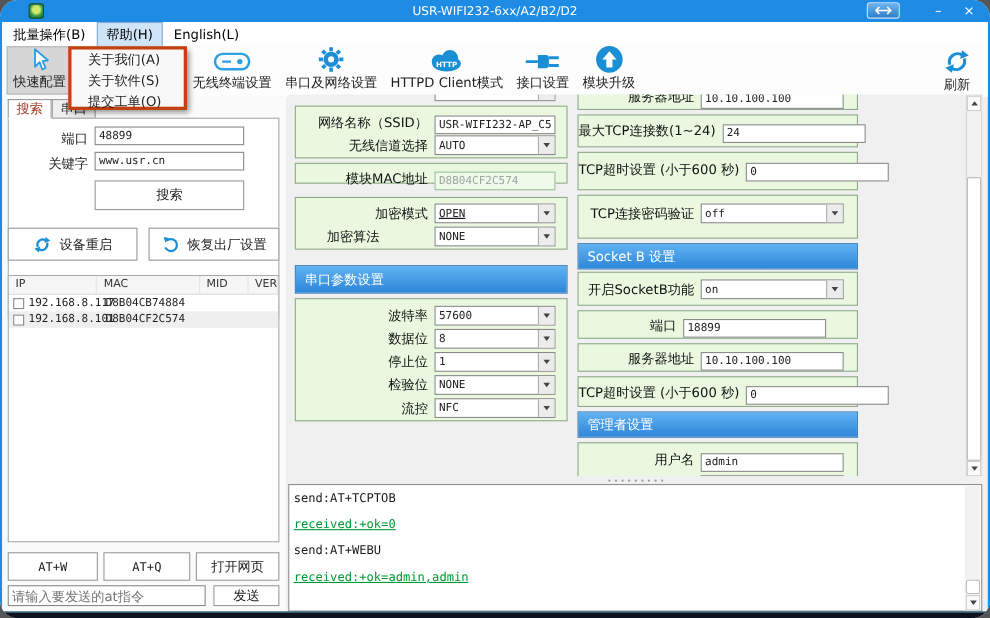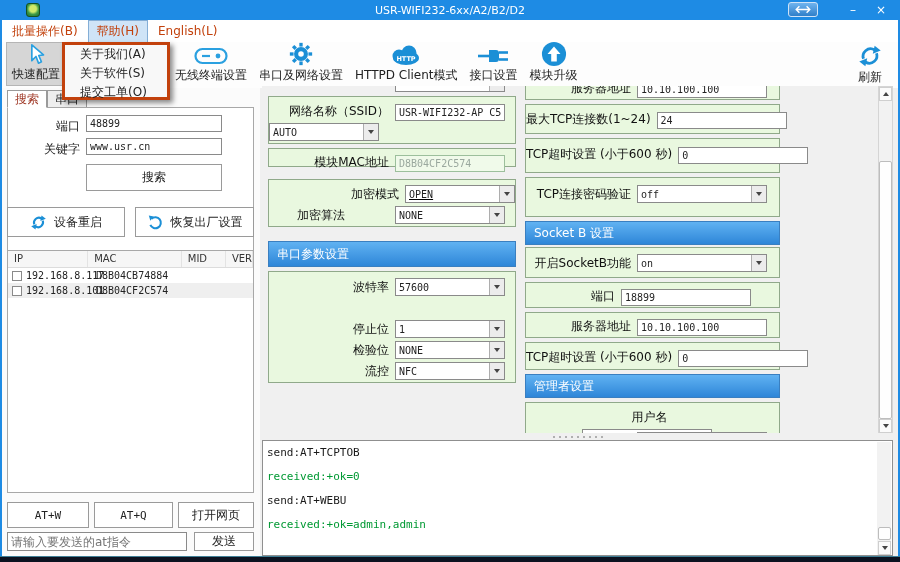--- a/index.html
+++ b/index.html
@@ -1,30 +1,30 @@
 <!DOCTYPE html>
 <html><head>
 <meta charset="utf-8">
 <style>
   * { margin:0; padding:0; box-sizing:border-box; }
   body { font-family:"DejaVu Sans",sans-serif; background:#555; }
-  #app { position:relative; width:900px; height:562px; background:#f0f0f0; overflow:hidden; }
+  #app { position:relative; width:900px; height:562px; background:#f0f0f0; overflow:hidden;border-radius:16px; }
 
   
   #titlebar { position:absolute; left:0; top:0; width:900px; height:20px; background:#1e8be4; display:flex; align-items:center; }
   #title-text { position:absolute; left:0; right:0; text-align:center; color:#fff; font-size:11px; }
   #app-icon { position:absolute; left:26px; top:3px; width:14px; height:14px; border-radius:3px;
               background:radial-gradient(circle at 50% 40%, #cfe96a 0 35%, #3e9b48 60%, #1d6e2d); border:1px solid #17511f; }
   .frame-side { position:absolute; top:20px; width:2px; height:536px; background:#1e8be4; }
   #win-resize { position:absolute; right:82px; top:2px; width:30px; height:15px; border:1px solid #cfe3f7; border-radius:3px;
                 background:linear-gradient(#6fb4ef,#2f7fc9); display:flex; align-items:center; justify-content:center; }
   .win-ctl { position:absolute; top:0; width:26px; height:19px; color:#fff; font-size:12px; display:flex; align-items:center; justify-content:center; }
 
   
-  #menubar { position:absolute; left:2px; top:20px; width:896px; height:22px; background:#fff; display:flex; align-items:center; font-size:12px; color:#c2410c; }
+  #menubar { position:absolute; left:2px; top:20px; width:896px; height:22px; background:#fff; display:flex; align-items:center; font-size:12px; color:#000000; }
   .menu-item { padding:2px 8px; margin-left:2px; }
   .menu-item.hl { background:#cfe4f7; border:1px solid #84aed6; }
   #help-menu { position:absolute; left:62px; top:42px; width:108px; height:58px; background:#f8f8f8; border:3px solid #c2410c;
                box-shadow:3px 3px 5px rgba(0,0,0,.45); z-index:30; }
   .help-item { height:19px; line-height:19px; padding-left:15px; font-size:12px; color:#222; white-space:nowrap; }
 
   
   #toolbar { position:absolute; left:2px; top:42px; width:896px; height:46px; background:#fdfdfd; display:flex; align-items:flex-start; padding-left:4px; }
   .tb-item { display:flex; flex-direction:column; align-items:center; justify-content:flex-end; height:44px; padding:2px 5px; margin-right:2px; }
   .tb-item .lab { font-size:12px; color:#222; white-space:nowrap; }
@@ -75,21 +75,21 @@
   .sthumb { position:absolute; left:0; width:13px; background:#fefefe; border:1px solid #bdbdbd; border-radius:2px; }
 
   
   #splitter { position:absolute; left:262px; top:433px; width:631px; height:7px; background:#f0f0f0; display:flex; align-items:center; justify-content:center; gap:4px; }
   #splitter i { width:2px; height:2px; background:#9a9a9a; border-radius:50%; }
 
   
   #log { position:absolute; left:262px; top:440px; width:631px; height:116px; background:#fff; border:1px solid #8f8f8f; padding:5px 20px 0 4px; overflow:hidden; }
   .log-line { font:11px "DejaVu Sans Mono",monospace; margin-bottom:11px; white-space:pre; }
   .log-line.send { color:#1a1a1a; }
-  .log-line.recv { color:#009933; }
+  .log-line.recv { color:#009933;text-decoration:underline; }
 
   #taskbar { position:absolute; left:0; top:556px; width:900px; height:6px; background:#0c1220; border-top:1px solid #3f7f96; }
 </style>
 </head>
 <body>
 
 <div id="app">
 
   <div id="titlebar">
     <span id="app-icon"></span>
@@ -274,40 +274,41 @@
       <span class="val"></span>
         <span class="ab"></span>
     </div>
 
     <div class="gpanel" style="left:6px; top:10px; width:248px; height:48px;">
       <div class="frow" style="top:5px;">
         <span class="flabel">网络名称（SSID）</span>
         <span class="ctl mw" style="margin-right:10px;"><input class="vinput" value="USR-WIFI232-AP_C574" style=""></span>
       </div>
       <div class="frow" style="top:26px;">
+        <span class="flabel">无线信道选择</span>
         <span class="ctl mw combo" style="margin-right:10px;">
           <span class="val">AUTO</span>
           <span class="ab">
               <i class="tri-d"></i>
             </span>
         </span>
       </div>
     </div>
 
     <div class="gpanel" style="left:6px; top:62px; width:248px; height:19px;">
       <div class="frow" style="top:4px;">
         <span class="flabel">模块MAC地址</span>
         <span class="ctl mw" style="margin-right:10px;"><input class="vinput ro" value="D8B04CF2C574" style=""></span>
       </div>
     </div>
 
     <div class="gpanel" style="left:6px; top:93px; width:248px; height:48px;">
       <div class="frow" style="top:5px;">
         <span class="flabel">加密模式</span>
-        <span class="ctl mw combo" style="text-decoration:underline;">
+        <span class="ctl mw combo" style="margin-right:10px;text-decoration:underline;">
           <span class="val">OPEN</span>
           <span class="ab">
               <i class="tri-d"></i>
             </span>
         </span>
       </div>
       <div class="frow" style="top:26px;gap:44px;">
         <span class="flabel">加密算法</span>
         <span class="ctl mw combo" style="margin-right:10px;">
           <span class="val">NONE</span>
@@ -318,20 +319,29 @@
       </div>
     </div>
 
     <div class="bluehead" style="left:6px; top:155px; width:248px; height:26px;">串口参数设置</div>
 
     <div class="gpanel" style="left:6px; top:185px; width:248px; height:112px;">
       <div class="frow" style="top:6px;">
         <span class="flabel">波特率</span>
         <span class="ctl mw combo" style="margin-right:10px;">
           <span class="val">57600</span>
+          <span class="ab">
+              <i class="tri-d"></i>
+            </span>
+        </span>
+      </div>
+      <div class="frow" style="top:27px;">
+        <span class="flabel">数据位</span>
+        <span class="ctl mw combo" style="margin-right:10px;">
+          <span class="val">8</span>
           <span class="ab">
               <i class="tri-d"></i>
             </span>
         </span>
       </div>
       <div class="frow" style="top:48px;">
         <span class="flabel">停止位</span>
         <span class="ctl mw combo" style="margin-right:10px;">
           <span class="val">1</span>
           <span class="ab">
@@ -423,21 +433,21 @@
     <div class="gpanel" style="left:263px; top:256px; width:255px; height:28px;">
       <div class="frow" style="top:5px;">
         <span class="flabel">TCP超时设置 (小于600 秒)</span>
         <span class="ctl rw" style="margin-right:12px;"><input class="vinput" value="0" style=""></span>
       </div>
     </div>
 
     <div class="bluehead" style="left:263px; top:288px; width:255px; height:24px;">管理者设置</div>
 
     <div class="gpanel" style="left:263px; top:316px; width:255px; height:52px;">
-      <div class="frow" style="top:6px;flex-direction:column;">
+      <div class="frow" style="top:6px;">
         <span class="flabel">用户名</span>
         <span class="ctl rw" style="margin-right:12px;"><input class="vinput" value="admin" style=""></span>
       </div>
       <div class="frow" style="top:28px;">
         <span class="flabel">密码</span>
         <span class="ctl rw" style="margin-right:12px;">
           <span class="vinput" style="display:block;"><span class="sel-text">admin</span></span>
         </span>
       </div>
     </div>

